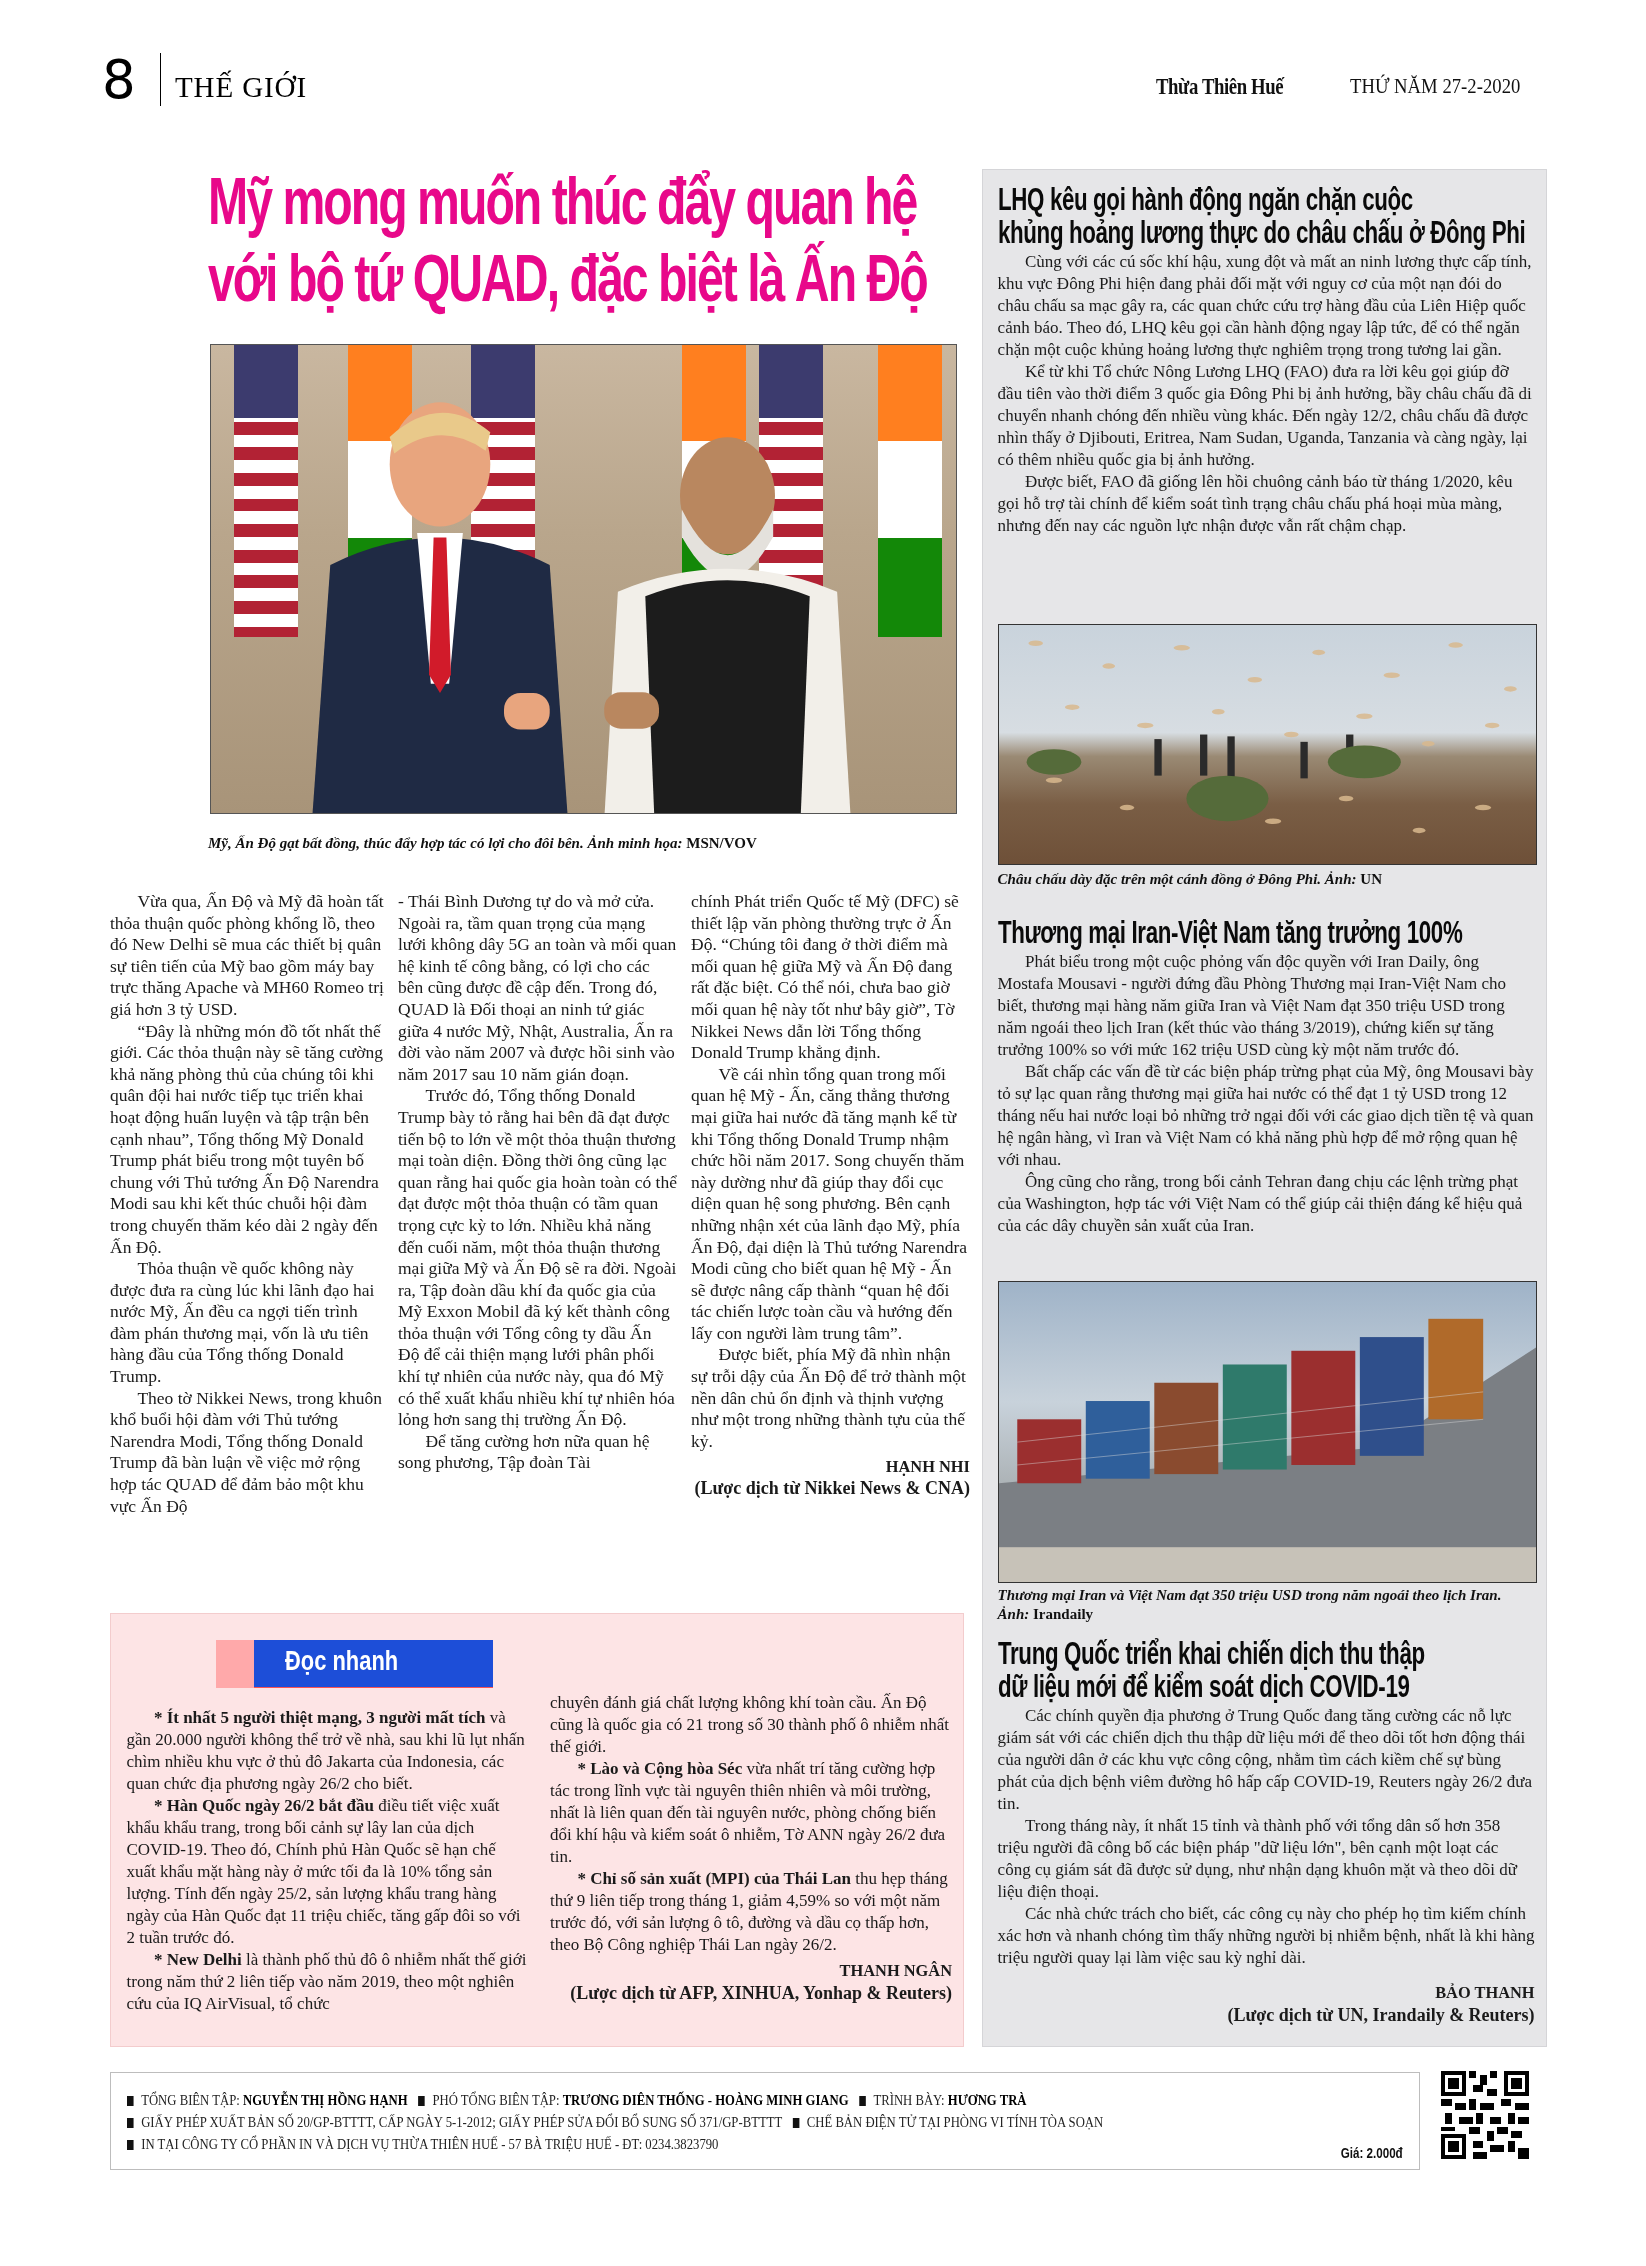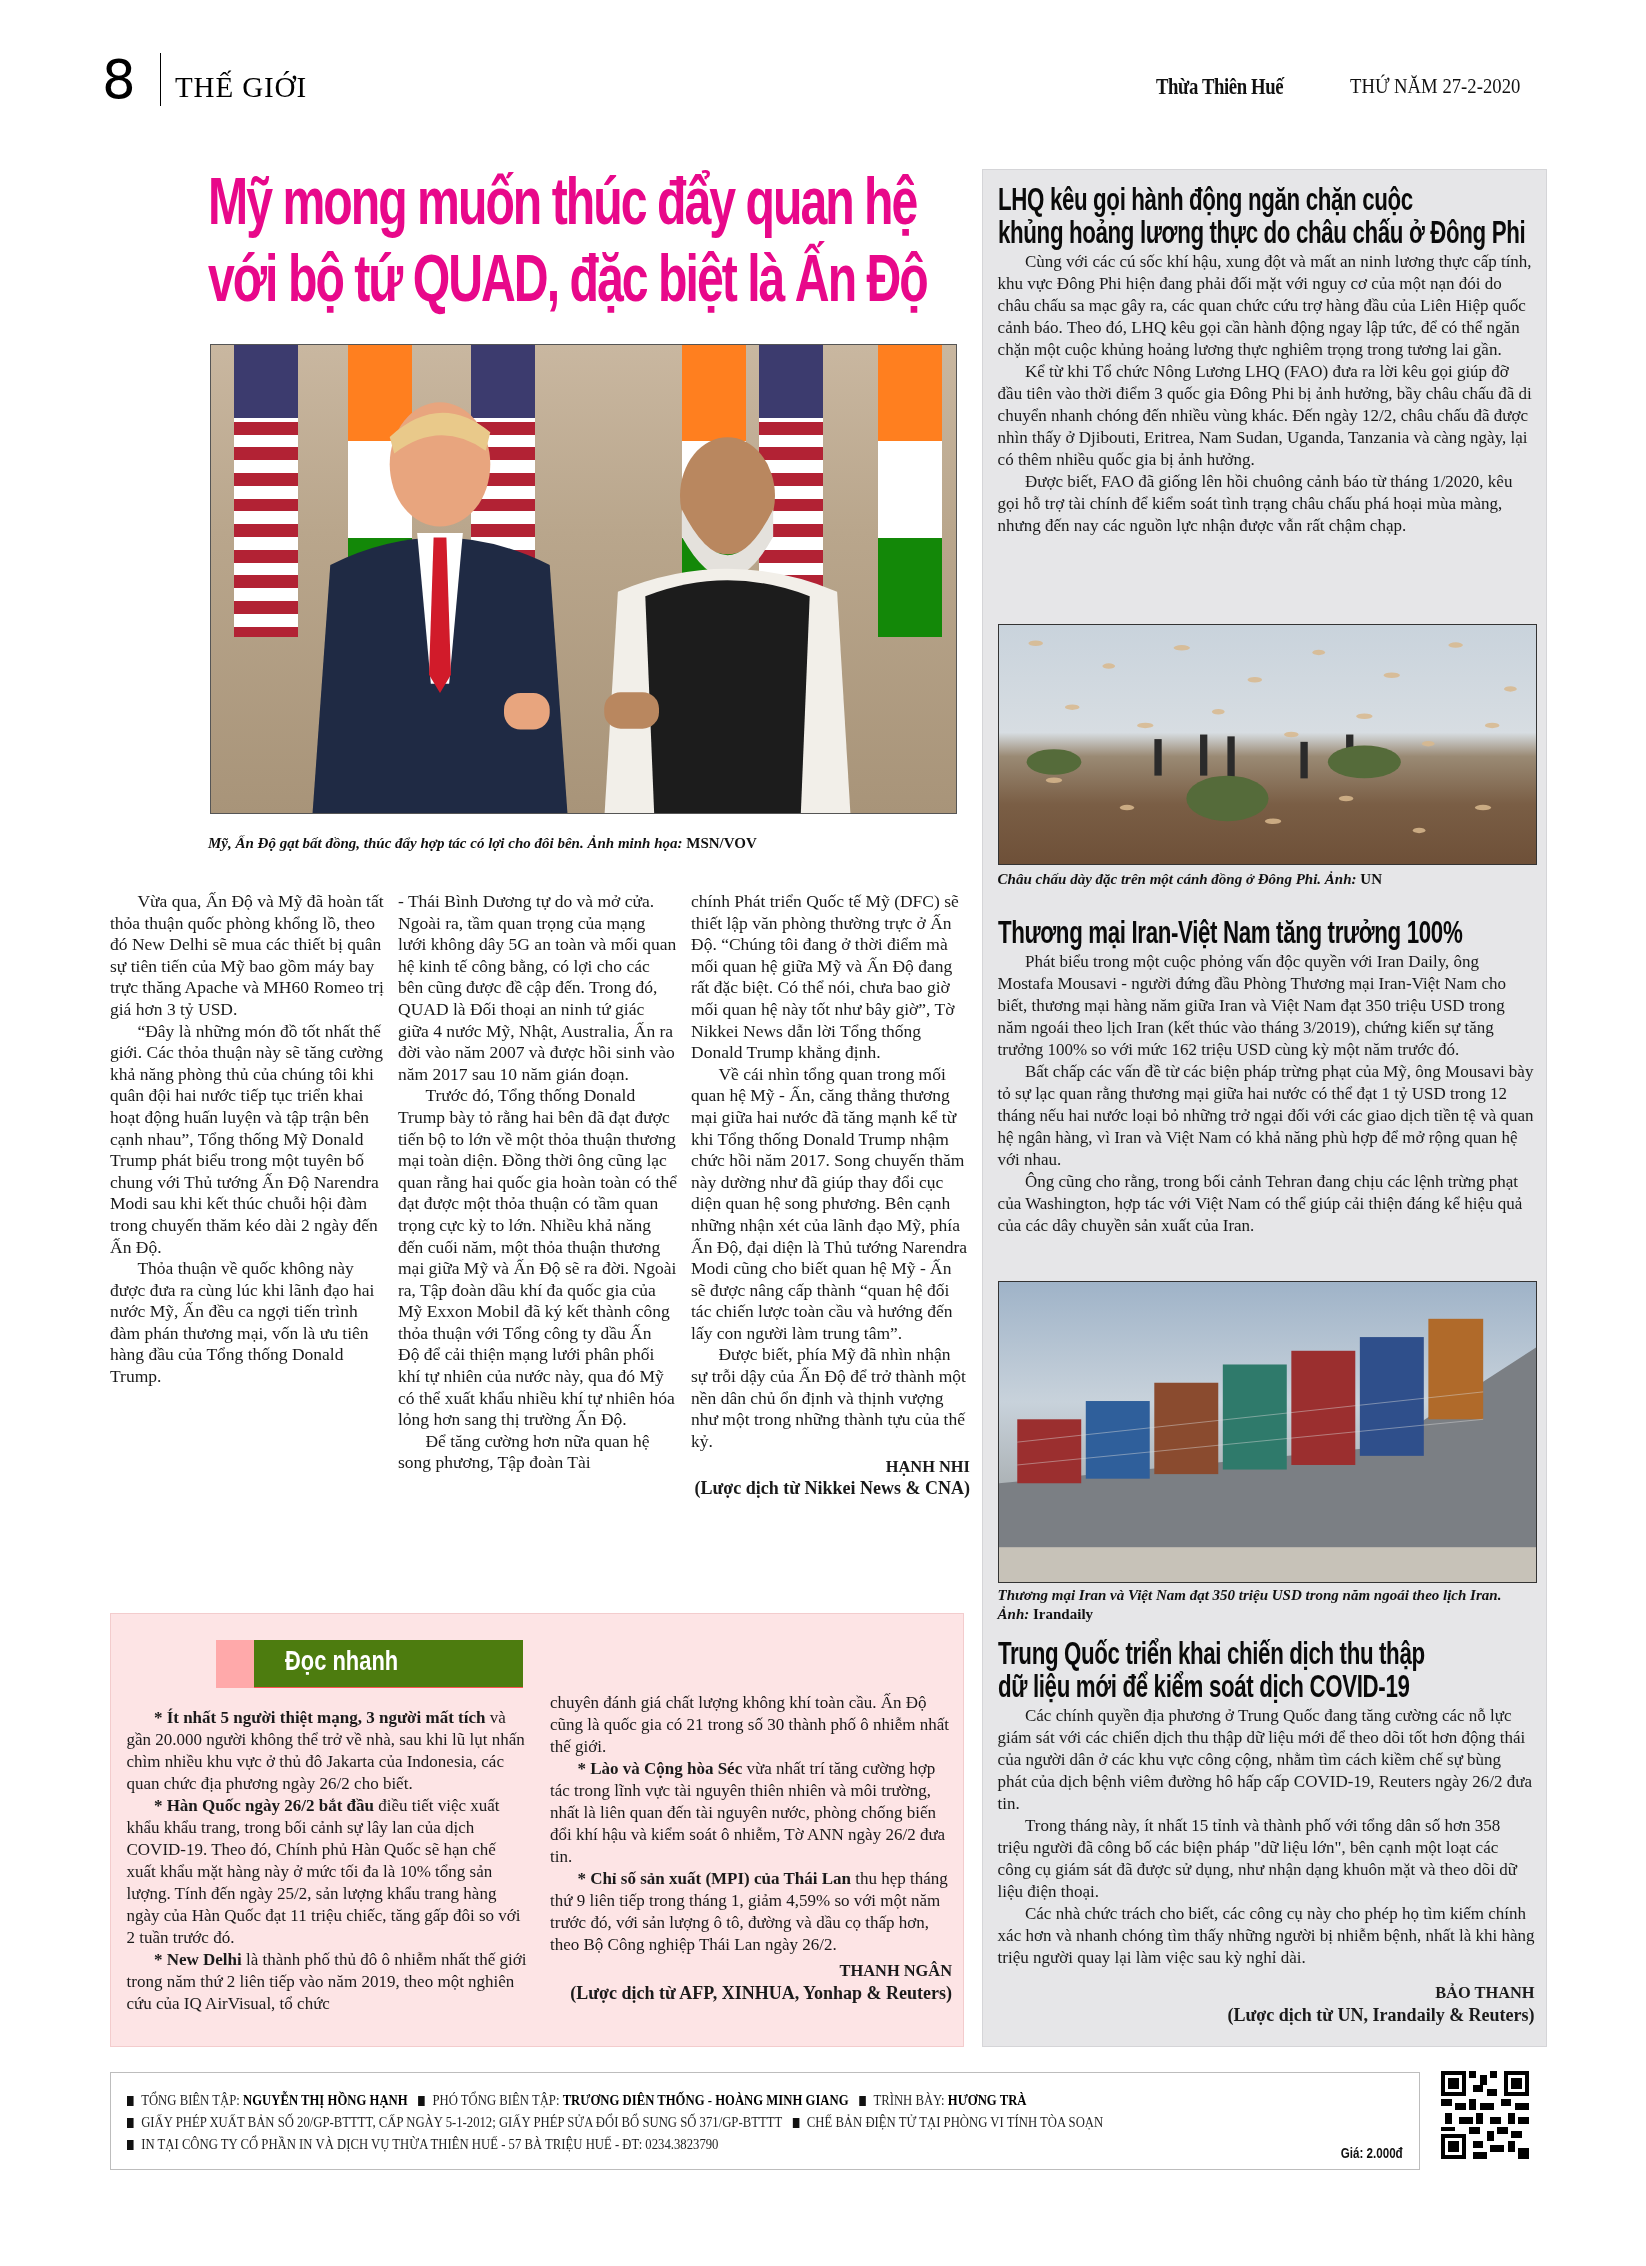--- a/index.html
+++ b/index.html
@@ -50,21 +50,21 @@
   .sb-caption .credit { font-style: normal; }
 
   .locust-photo { position:absolute; left: 14.6px; top: 454px; width: 539px; height: 241px; overflow: hidden; border: 0.9px solid #333;
      background: linear-gradient(180deg,#c9d3dc 0%,#d7dde2 45%,#9a8a74 55%,#7a5e45 75%,#6e5038 100%); }
   .ship-photo { position:absolute; left: 14.6px; top: 1111px; width: 539px; height: 302px; overflow: hidden; border: 0.9px solid #333;
      background: linear-gradient(180deg,#9fb3c8 0%,#c8d2db 40%,#aab0b3 70%,#8a8d8e 100%); }
 
   
   .quick-box { left: 110px; top: 1613px; width: 854px; height: 434px; background: #fde4e5; border: 0.9px solid #f3cccd; }
   .qb-tab-light { position:absolute; left: 105px; top: 25.6px; width: 55px; height: 48px; background: #ffa9aa; }
-  .qb-tab { position:absolute; left: 143px; top: 25.6px; width: 269px; height: 48px; background: #4d7c0f; border-bottom: 1.8px solid #fb5353; padding-left: 20px; }
+  .qb-tab { position:absolute; left: 143px; top: 25.6px; width: 239px; height: 48px; background: #1d4ed8; border-bottom: 1.8px solid #fb5353; padding-left: 20px; }
   .qb-tab span { position:absolute; left: 31px; top: 5.5px; color: #fff; font-family: "Liberation Sans", sans-serif; font-weight: bold; font-size: 27.4px; transform: scaleX(0.8); transform-origin: left top; }
   .qb-col { position:absolute; top: 93px; width: 402px; font-size: 17px; line-height: 22px; color: #1a1a1a; }
   .qb-col p { text-indent: 27.4px; }
   .qb-col p.cont { text-indent: 0; }
   .qb-col1 { left: 15.5px; }
   .qb-col2 { left: 439px; top: 78px; }
 
   
   .footer { left: 110px; top: 2072px; width: 1310px; height: 98px; border: 0.9px solid #bdbdbd; padding: 16.4px 16.4px; }
   .footer-line { font-size: 15.5px; line-height: 22px; white-space: nowrap; transform: scaleX(0.82); transform-origin: left top; color: #222; }
@@ -109,20 +109,21 @@
     <path d="M45 205 Q135 170 225 205 L215 450 L55 450 Z" fill="#1c1c1c"></path>
     <rect x="0" y="310" width="60" height="40" rx="18" fill="#b9875f"></rect>
   </svg>
 </div>
 <div class="abs photo-caption"><span>Mỹ, Ấn Độ gạt bất đồng, thúc đẩy hợp tác có lợi cho đôi bên. Ảnh minh họa: </span><span class="credit">MSN/VOV</span></div>
 
 <div class="abs col col1">
   <p>Vừa qua, Ấn Độ và Mỹ đã hoàn tất thỏa thuận quốc phòng khổng lồ, theo đó New Delhi sẽ mua các thiết bị quân sự tiên tiến của Mỹ bao gồm máy bay trực thăng Apache và MH60 Romeo trị giá hơn 3 tỷ USD.</p>
   <p>“Đây là những món đồ tốt nhất thế giới. Các thỏa thuận này sẽ tăng cường khả năng phòng thủ của chúng tôi khi quân đội hai nước tiếp tục triển khai hoạt động huấn luyện và tập trận bên cạnh nhau”, Tổng thống Mỹ Donald Trump phát biểu trong một tuyên bố chung với Thủ tướng Ấn Độ Narendra Modi sau khi kết thúc chuỗi hội đàm trong chuyến thăm kéo dài 2 ngày đến Ấn Độ.</p>
   <p>Thỏa thuận về quốc không này được đưa ra cùng lúc khi lãnh đạo hai nước Mỹ, Ấn đều ca ngợi tiến trình đàm phán thương mại, vốn là ưu tiên hàng đầu của Tổng thống Donald Trump.</p>
+  <p>Theo tờ Nikkei News, trong khuôn khổ buổi hội đàm với Thủ tướng Narendra Modi, Tổng thống Donald Trump đã bàn luận về việc mở rộng hợp tác QUAD để đảm bảo một khu vực Ấn Độ</p>
 </div>
 <div class="abs col col2">
   <p class="cont">- Thái Bình Dương tự do và mở cửa. Ngoài ra, tầm quan trọng của mạng lưới không dây 5G an toàn và mối quan hệ kinh tế công bằng, có lợi cho các bên cũng được đề cập đến. Trong đó, QUAD là Đối thoại an ninh tứ giác giữa 4 nước Mỹ, Nhật, Australia, Ấn ra đời vào năm 2007 và được hồi sinh vào năm 2017 sau 10 năm gián đoạn.</p>
   <p>Trước đó, Tổng thống Donald Trump bày tỏ rằng hai bên đã đạt được tiến bộ to lớn về một thỏa thuận thương mại toàn diện. Đồng thời ông cũng lạc quan rằng hai quốc gia hoàn toàn có thể đạt được một thỏa thuận có tầm quan trọng cực kỳ to lớn. Nhiều khả năng đến cuối năm, một thỏa thuận thương mại giữa Mỹ và Ấn Độ sẽ ra đời. Ngoài ra, Tập đoàn dầu khí đa quốc gia của Mỹ Exxon Mobil đã ký kết thành công thỏa thuận với Tổng công ty dầu Ấn Độ để cải thiện mạng lưới phân phối khí tự nhiên của nước này, qua đó Mỹ có thể xuất khẩu nhiều khí tự nhiên hóa lỏng hơn sang thị trường Ấn Độ.</p>
   <p>Để tăng cường hơn nữa quan hệ song phương, Tập đoàn Tài</p>
 </div>
 <div class="abs col col3">
   <p class="cont">chính Phát triển Quốc tế Mỹ (DFC) sẽ thiết lập văn phòng thường trực ở Ấn Độ. “Chúng tôi đang ở thời điểm mà mối quan hệ giữa Mỹ và Ấn Độ đang rất đặc biệt. Có thể nói, chưa bao giờ mối quan hệ này tốt như bây giờ”, Tờ Nikkei News dẫn lời Tổng thống Donald Trump khẳng định.</p>
   <p>Về cái nhìn tổng quan trong mối quan hệ Mỹ - Ấn, căng thẳng thương mại giữa hai nước đã tăng mạnh kể từ khi Tổng thống Donald Trump nhậm chức hồi năm 2017. Song chuyến thăm này dường như đã giúp thay đổi cục diện quan hệ song phương. Bên cạnh những nhận xét của lãnh đạo Mỹ, phía Ấn Độ, đại diện là Thủ tướng Narendra Modi cũng cho biết quan hệ Mỹ - Ấn sẽ được nâng cấp thành “quan hệ đối tác chiến lược toàn cầu và hướng đến lấy con người làm trung tâm”.</p>
   <p>Được biết, phía Mỹ đã nhìn nhận sự trỗi dậy của Ấn Độ để trở thành một nền dân chủ ổn định và thịnh vượng như một trong những thành tựu của thế kỷ.</p>

